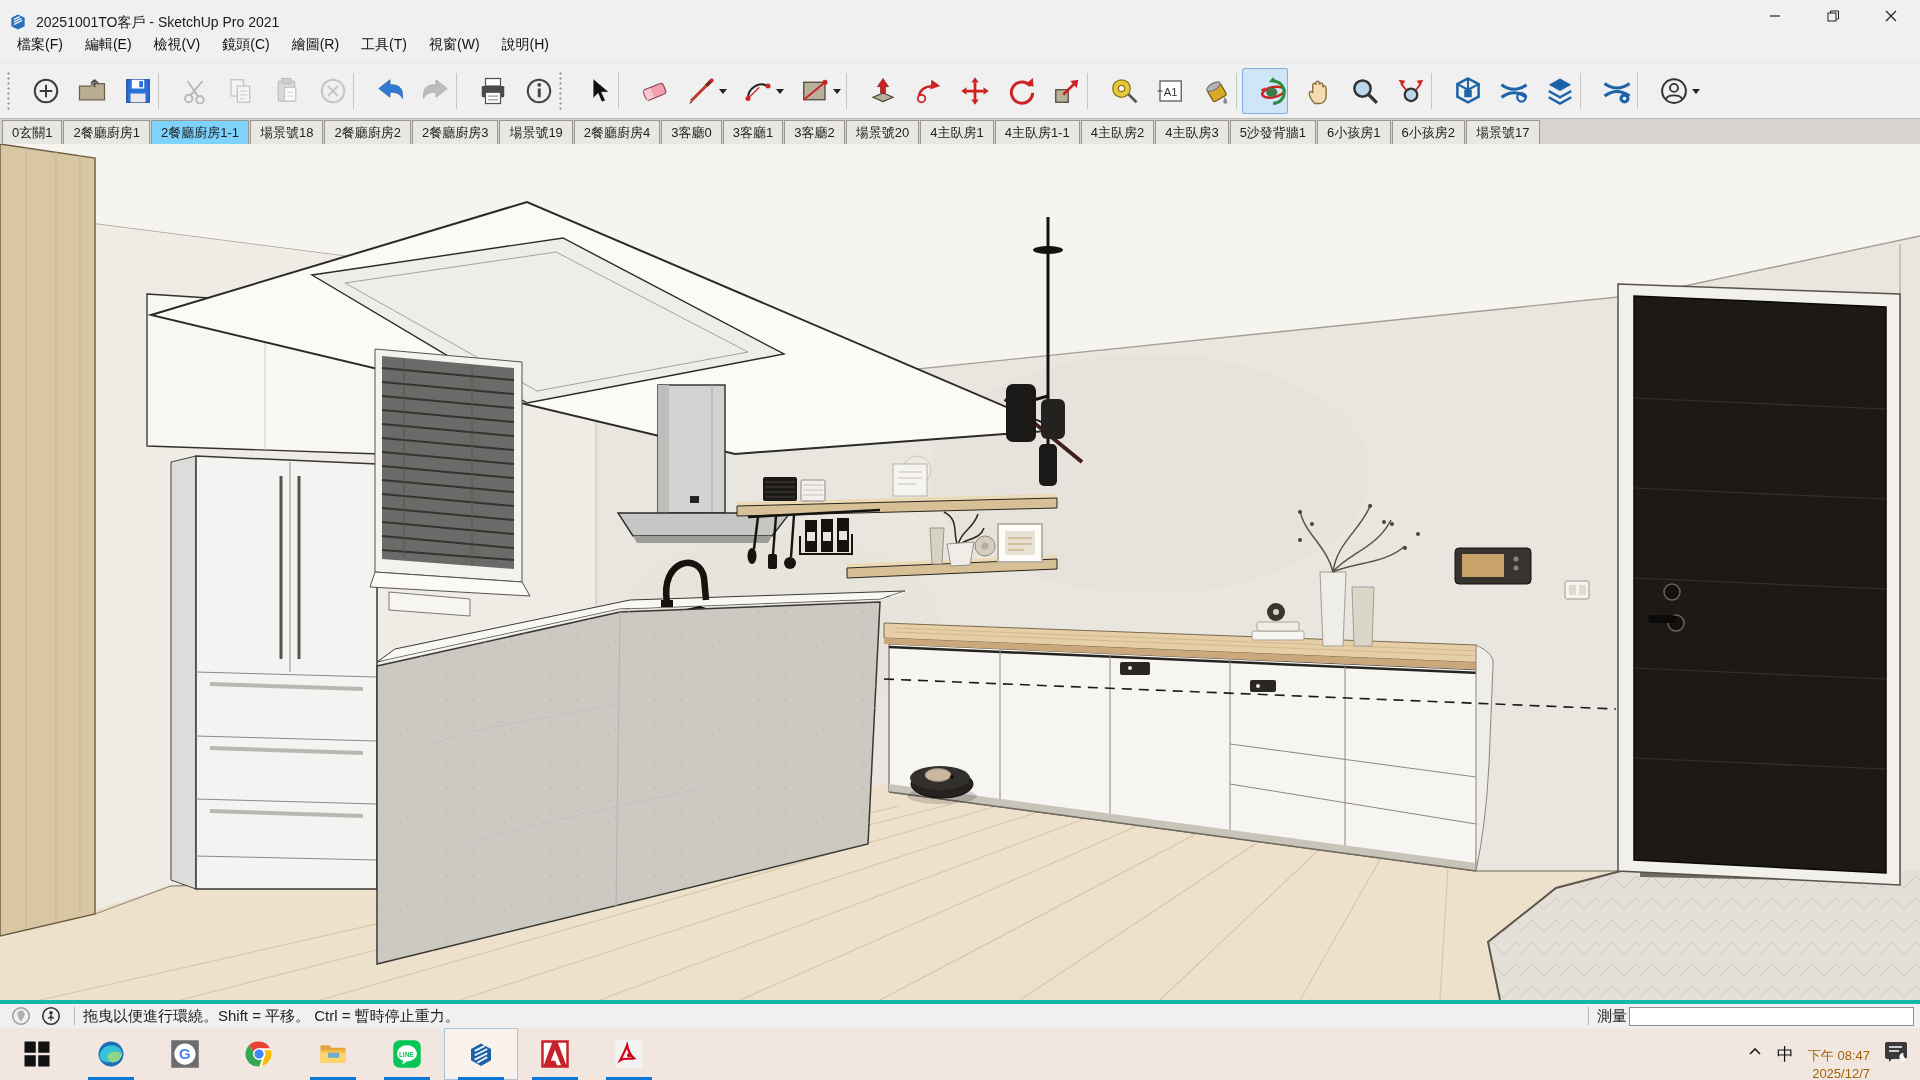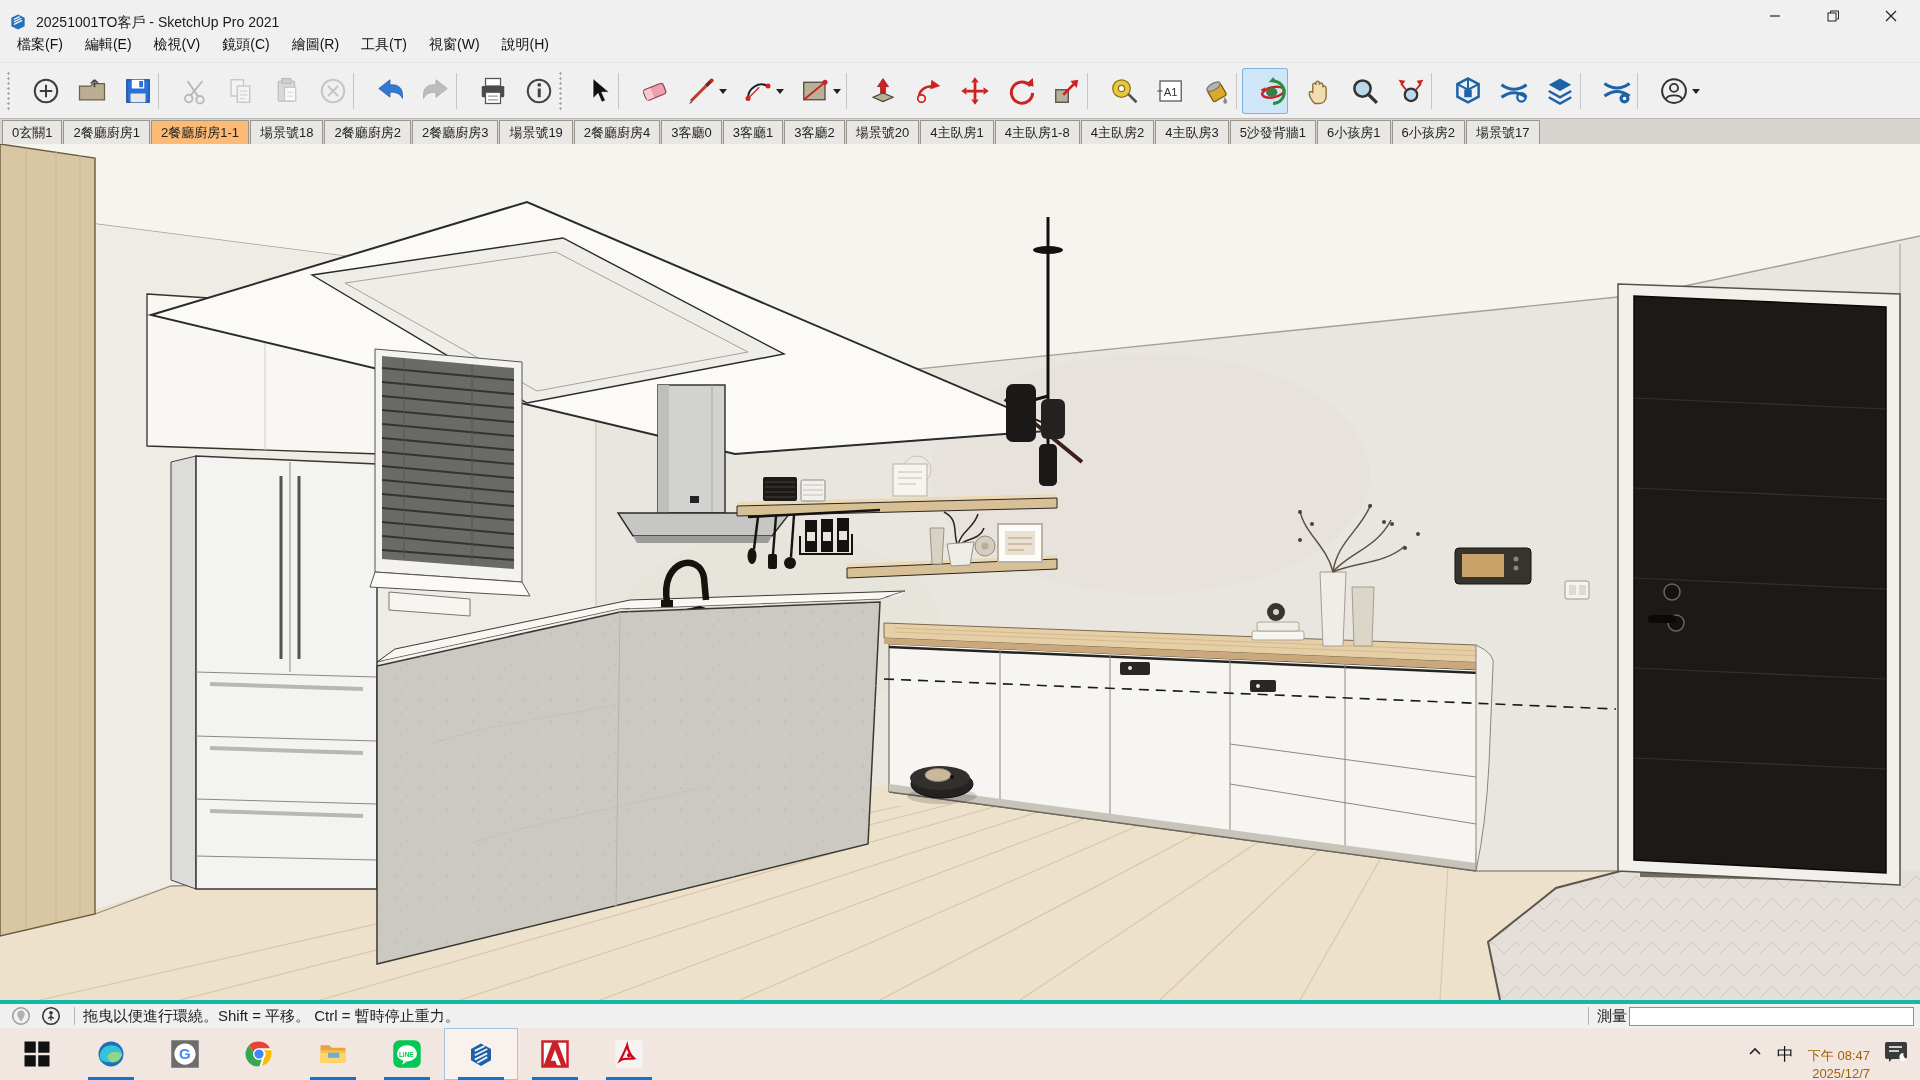--- a/index.html
+++ b/index.html
@@ -21,21 +21,21 @@
   .tbtn { width:46px; height:46px; display:flex; align-items:center; justify-content:flex-end; border-radius:3px; flex:0 0 auto; }
   .tbtn.hl { background:#cfe6f9; box-shadow:inset 0 0 0 1px #7fb2de; }
   .tbtn svg { width:30px; height:30px; }
   .tsep { width:1px; height:36px; background:#c6c6c6; margin:0 5px; flex:0 0 auto; }
   .tgrip { width:5px; height:40px; margin:0 4px; background-image:radial-gradient(#a9a9a9 1px, transparent 1.2px); background-size:5px 5px; flex:0 0 auto; }
   .dd { width:0; height:0; border:4px solid transparent; border-top:5px solid #222; margin-left:3px; margin-top:5px; }
 
   
   .tabsbar { height:26px; background:#d7d4cf; display:flex; align-items:center; padding-left:2px; border-top:1px solid #bdbab5; }
   .scene-tab { font-size:13px; color:#222; background:#e9e7e3; border:1px solid #9a978f; border-bottom:none; padding:3px 9px 4px 9px; margin-right:1px; white-space:nowrap; height:24px; }
-  .scene-tab.active { background:#fdba74; position:relative; top:0; }
+  .scene-tab.active { background:#7dd3fc; position:relative; top:0; }
 
   
   .viewport { position:relative; height:856px; background:#e9e6df; overflow:hidden; }
   .viewport svg { position:absolute; inset:0; }
 
   
   .statusbar { height:28px; background:#f0f0f0; display:flex; align-items:center; font-size:15px; color:#222; padding:0 6px; border-top:4px solid #14b8a6; }
   .sb-icon { width:22px; height:22px; margin:0 4px; }
   .sb-sep { width:1px; height:18px; background:#b5b5b5; margin:0 8px; }
   .measure-label { font-size:15px; margin-right:2px; }
@@ -348,21 +348,21 @@
   <div class="scene-tab">場景號18</div>
   <div class="scene-tab">2餐廳廚房2</div>
   <div class="scene-tab">2餐廳廚房3</div>
   <div class="scene-tab">場景號19</div>
   <div class="scene-tab">2餐廳廚房4</div>
   <div class="scene-tab">3客廳0</div>
   <div class="scene-tab">3客廳1</div>
   <div class="scene-tab">3客廳2</div>
   <div class="scene-tab">場景號20</div>
   <div class="scene-tab">4主臥房1</div>
-  <div class="scene-tab">4主臥房1-8</div>
+  <div class="scene-tab">4主臥房1-1</div>
   <div class="scene-tab">4主臥房2</div>
   <div class="scene-tab">4主臥房3</div>
   <div class="scene-tab">5沙發背牆1</div>
   <div class="scene-tab">6小孩房1</div>
   <div class="scene-tab">6小孩房2</div>
   <div class="scene-tab">場景號17</div>
 </div>
 
 <div class="viewport">
 <svg viewBox="0 0 1920 856" width="1920" height="856">

